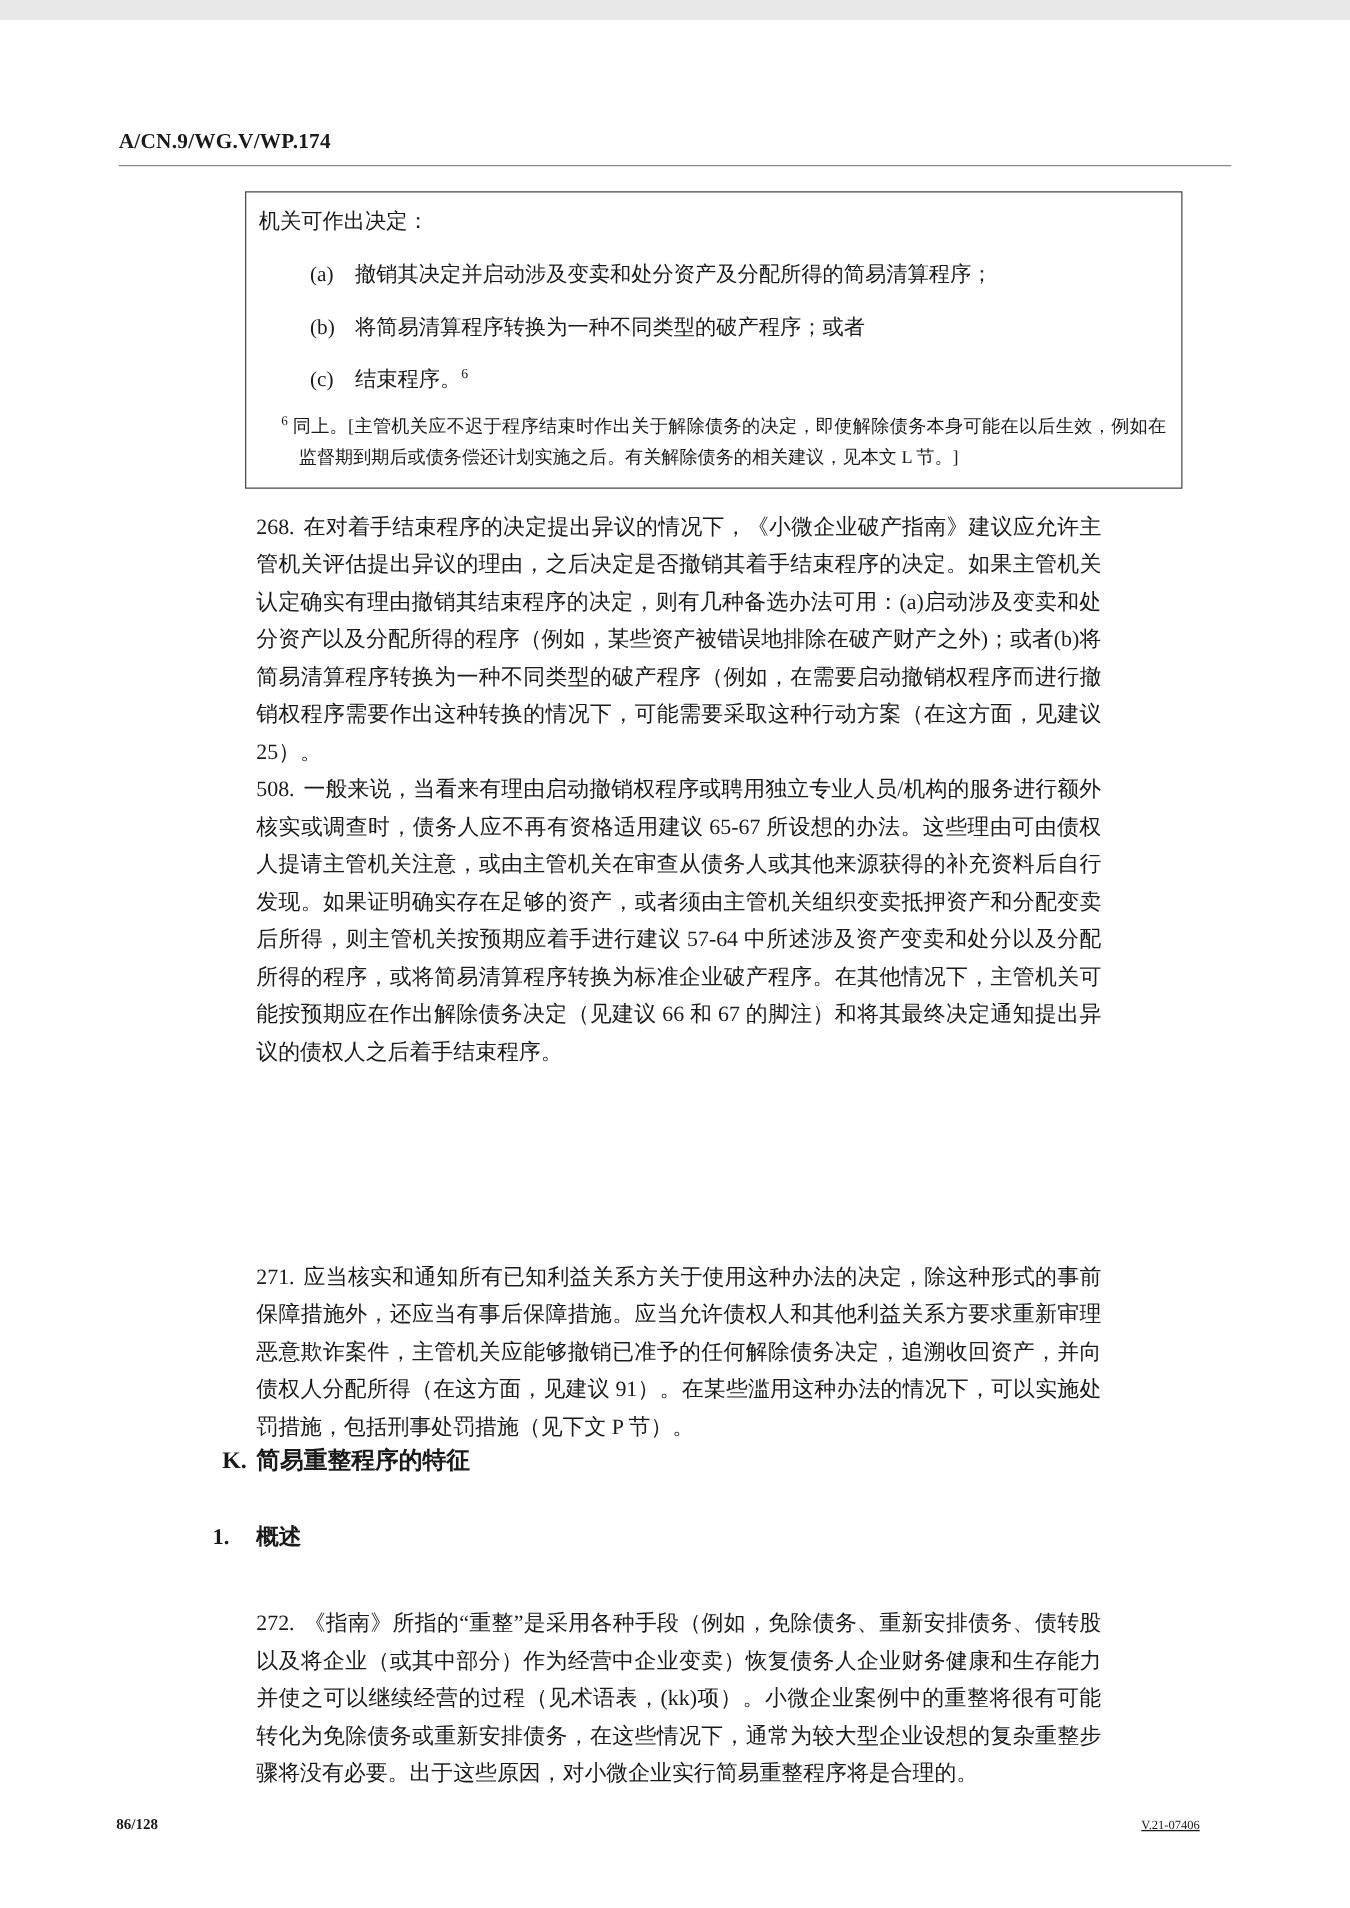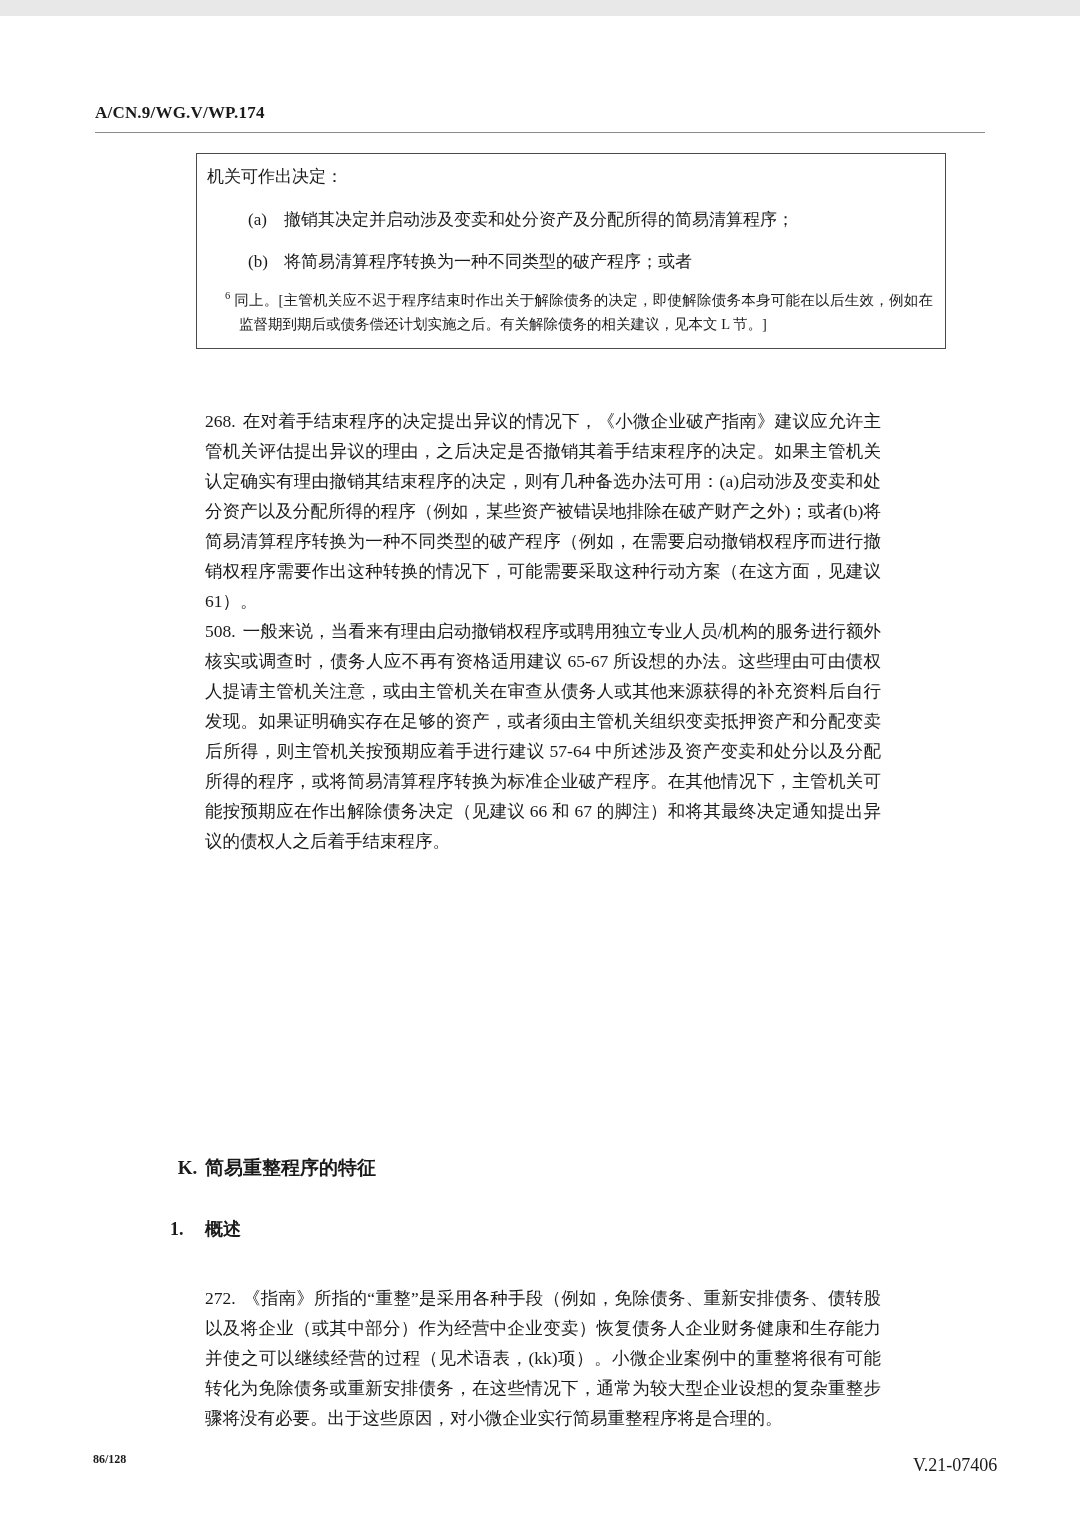--- a/index.html
+++ b/index.html
@@ -78,43 +78,46 @@
   .heading-1 { top: 1201px; font-size: 18px; }
   .footer-left {
     position: absolute;
     left: 93px; top: 1436px;
     font-size: 12px;
     font-weight: bold;
   }
   .footer-right {
     position: absolute;
     left: 913px; top: 1439px;
-    font-size: 18px;
+    font-size: 10px;
+    text-decoration: underline;
   }
 </style>
 </head>
 <body>
 
 <div class="page">
 
   <div class="doc-symbol">A/CN.9/WG.V/WP.174</div>
   <div class="header-rule"></div>
 
   <div class="quote-box">
     <p class="quote-intro">机关可作出决定：</p>
     <p class="quote-item"><span class="item-label">(a)</span><span>撤销其决定并启动涉及变卖和处分资产及分配所得的简易清算程序；</span></p>
     <p class="quote-item"><span class="item-label">(b)</span><span>将简易清算程序转换为一种不同类型的破产程序；或者</span></p>
+    <p class="quote-item"><span class="item-label">(c)</span><span>结束程序。</span><sup class="fn-ref">6</sup></p>
     <div class="footnote"><sup>6</sup><span> 同上。[主管机关应不迟于程序结束时作出关于解除债务的决定，即使解除债务本身可能在以后生效，例如在监督期到期后或债务偿还计划实施之后。有关解除债务的相关建议，见本文 L 节。]</span></div>
   </div>
 
-  <p class="para" style="top:372px;"><span class="pnum">268.</span><span>在对着手结束程序的决定提出异议的情况下，《小微企业破产指南》建议应允许主管机关评估提出异议的理由，之后决定是否撤销其着手结束程序的决定。如果主管机关认定确实有理由撤销其结束程序的决定，则有几种备选办法可用：(a)启动涉及变卖和处分资产以及分配所得的程序（例如，某些资产被错误地排除在破产财产之外)；或者(b)将简易清算程序转换为一种不同类型的破产程序（例如，在需要启动撤销权程序而进行撤销权程序需要作出这种转换的情况下，可能需要采取这种行动方案（在这方面，见建议 61）。</span></p>
+  <p class="para" style="top:372px;"><span class="pnum">268.</span><span>在对着手结束程序的决定提出异议的情况下，《小微企业破产指南》建议应允许主管机关评估提出异议的理由，之后决定是否撤销其着手结束程序的决定。如果主管机关认定确实有理由撤销其结束程序的决定，则有几种备选办法可用：(a)启动涉及变卖和处分资产以及分配所得的程序（例如，某些资产被错误地排除在破产财产之外)；或者(b)将简易清算程序转换为一种不同类型的破产程序（例如，在需要启动撤销权程序而进行撤销权程序需要作出这种转换的情况下，可能需要采取这种行动方案（在这方面，见建议 25）。</span></p>
 
   <p class="para" style="top:582px;"><span class="pnum">508.</span><span>一般来说，当看来有理由启动撤销权程序或聘用独立专业人员/机构的服务进行额外核实或调查时，债务人应不再有资格适用建议 65-67 所设想的办法。这些理由可由债权人提请主管机关注意，或由主管机关在审查从债务人或其他来源获得的补充资料后自行发现。如果证明确实存在足够的资产，或者须由主管机关组织变卖抵押资产和分配变卖后所得，则主管机关按预期应着手进行建议 57-64 中所述涉及资产变卖和处分以及分配所得的程序，或将简易清算程序转换为标准企业破产程序。在其他情况下，主管机关可能按预期应在作出解除债务决定（见建议 66 和 67 的脚注）和将其最终决定通知提出异议的债权人之后着手结束程序。</span></p>
 
 
+  <p class="para" style="top:972px;"><span class="pnum">271.</span><span>应当核实和通知所有已知利益关系方关于使用这种办法的决定，除这种形式的事前保障措施外，还应当有事后保障措施。应当允许债权人和其他利益关系方要求重新审理恶意欺诈案件，主管机关应能够撤销已准予的任何解除债务决定，追溯收回资产，并向债权人分配所得（在这方面，见建议 91）。在某些滥用这种办法的情况下，可以实施处罚措施，包括刑事处罚措施（见下文 P 节）。</span></p>
 
   <div class="heading heading-k"><span class="h-label">K.</span><span>简易重整程序的特征</span></div>
 
   <div class="heading heading-1"><span class="h-label">1.</span><span>概述</span></div>
 
   <p class="para" style="top:1249px;"><span class="pnum">272.</span><span>《指南》所指的“重整”是采用各种手段（例如，免除债务、重新安排债务、债转股以及将企业（或其中部分）作为经营中企业变卖）恢复债务人企业财务健康和生存能力并使之可以继续经营的过程（见术语表，(kk)项）。小微企业案例中的重整将很有可能转化为免除债务或重新安排债务，在这些情况下，通常为较大型企业设想的复杂重整步骤将没有必要。出于这些原因，对小微企业实行简易重整程序将是合理的。</span></p>
 
   <div class="footer-left">86/128</div>
   <div class="footer-right">V.21-07406</div>
 

